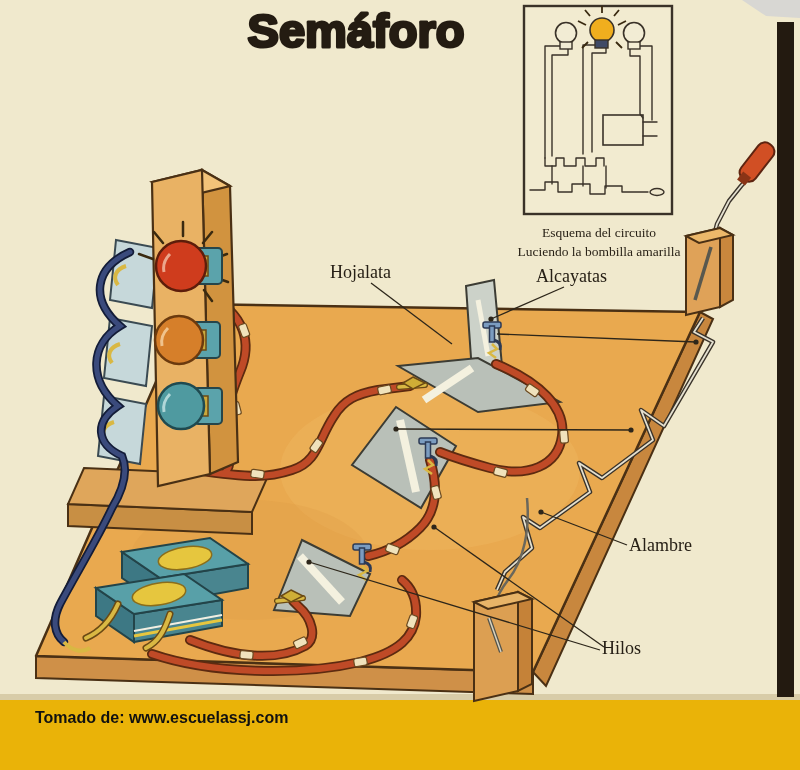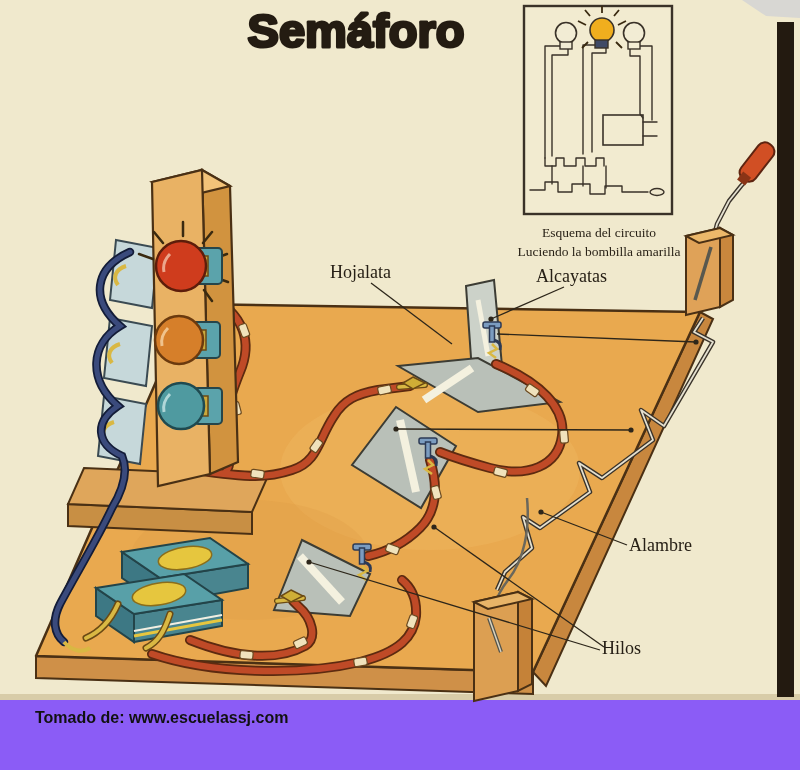--- a/index.html
+++ b/index.html
@@ -1,16 +1,16 @@
 <!DOCTYPE html>
 <html><head>
 <meta charset="utf-8">
 <style>
   html,body{margin:0;padding:0;background:#ffffff;}
-  .stage{position:relative;width:800px;height:770px;background:#8b5cf6;overflow:hidden;
+  .stage{position:relative;width:800px;height:770px;background:#eab308;overflow:hidden;
          font-family:"Liberation Sans",sans-serif;}
   svg{position:absolute;left:0;top:0;}
   .t-title{font-family:"Liberation Sans",sans-serif;font-weight:700;font-size:47px;
            fill:#241c12;stroke:#241c12;stroke-width:3;stroke-linejoin:round;paint-order:stroke;}
   .t-label{font-family:"Liberation Serif",serif;font-size:18px;fill:#272016;}
   .t-caption{font-family:"Liberation Serif",serif;font-size:13.5px;fill:#2a2318;}
   .t-footer{font-family:"Liberation Sans",sans-serif;font-weight:700;font-size:16px;fill:#111111;}
   .ink{stroke:#2d261a;stroke-width:1.3;fill:none;}
   .schem{stroke:#3a3228;stroke-width:1.4;fill:none;stroke-linejoin:round;stroke-linecap:round;}
 </style>

